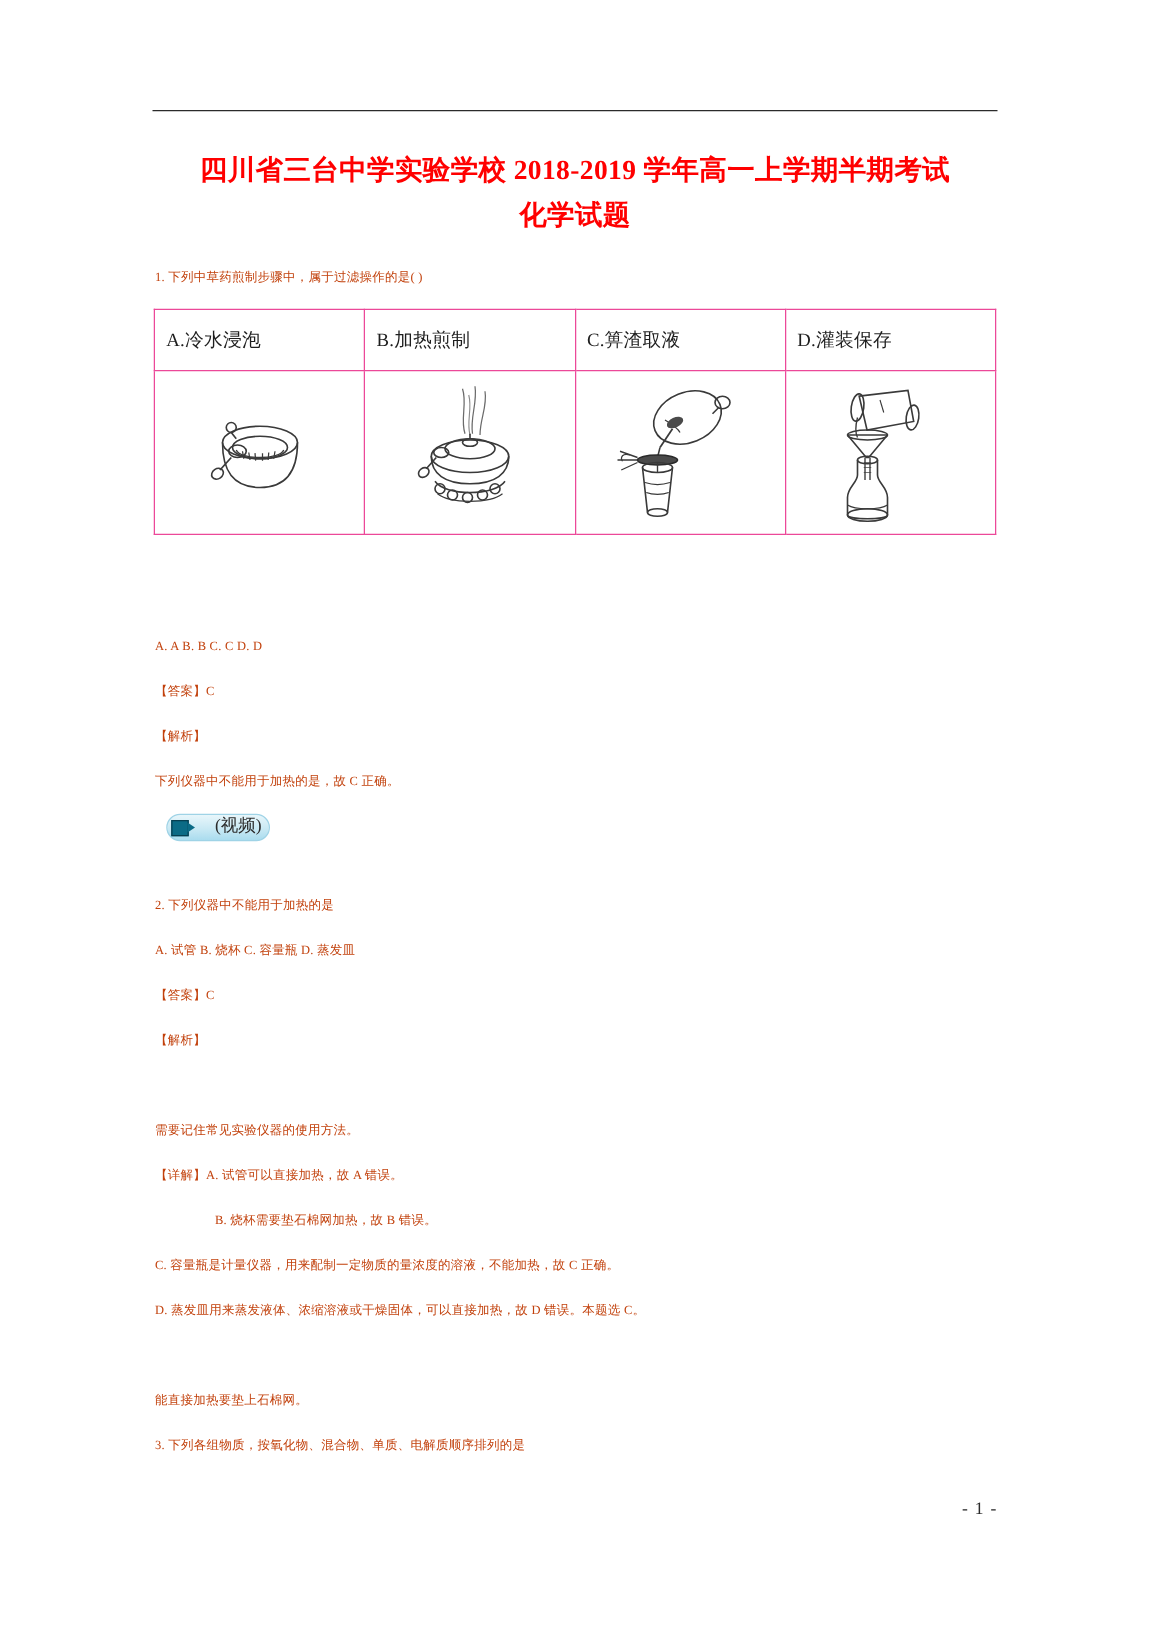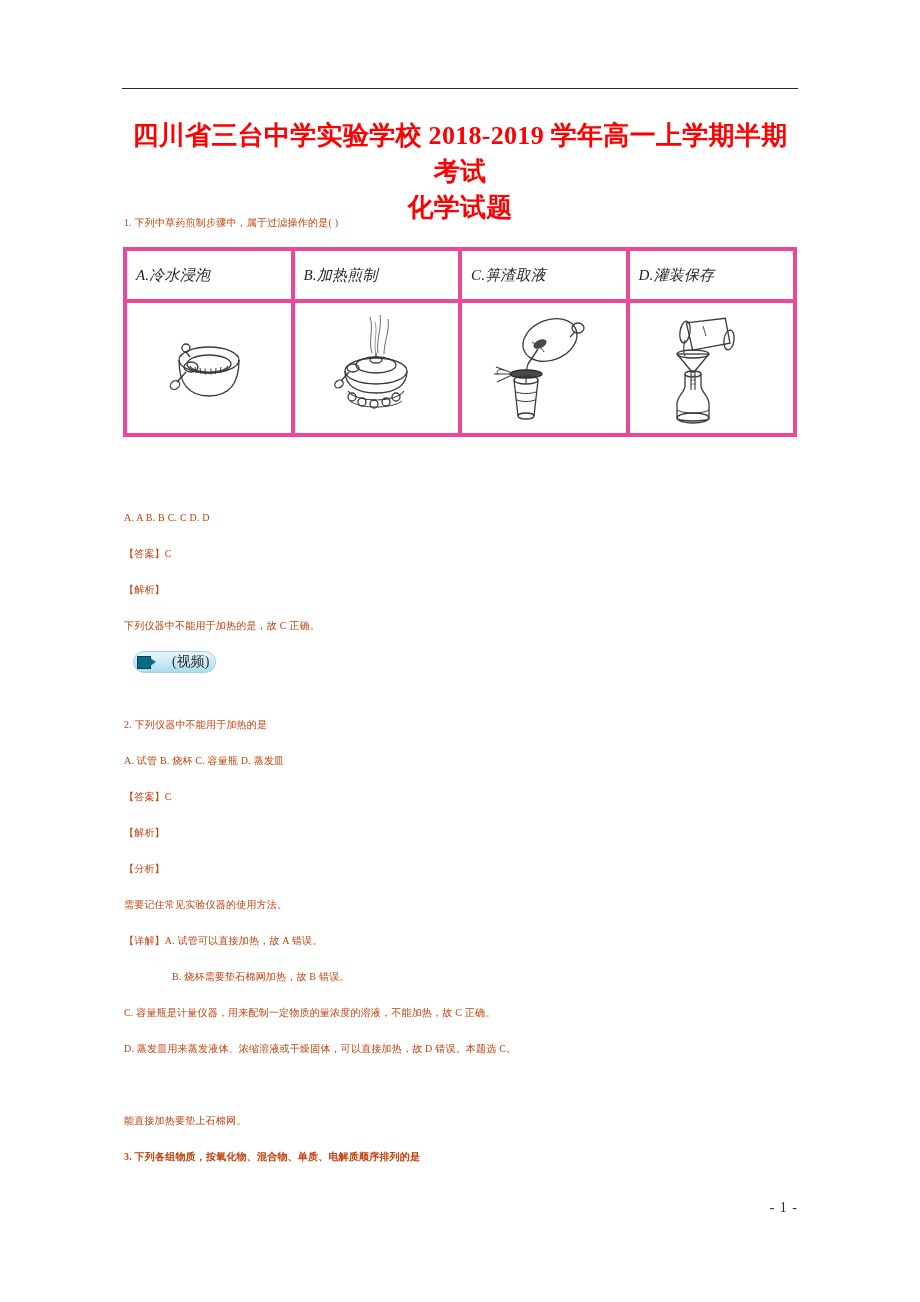--- a/index.html
+++ b/index.html
@@ -31,21 +31,21 @@
     border-top: 1px solid #2b2b2b;
   }
   .doc-title {
     position: absolute;
     left: 122px;
     top: 118px;
     width: 676px;
     text-align: center;
     color: #ff0000;
     font-weight: bold;
-    font-size: 26px;
+    font-size: 22px;
     line-height: 36px;
     letter-spacing: 0.3px;
     font-family: "Liberation Serif", "DejaVu Serif", serif;
   }
   .doc-title .line2 {
     display: block;
   }
   .body-text {
     position: absolute;
     left: 124px;
@@ -60,24 +60,23 @@
   
   .qtable {
     position: absolute;
     left: 123px;
     top: 247px;
     width: 674px;
     border-collapse: collapse;
     table-layout: fixed;
   }
   .qtable td {
-    border: 4px solid #ec4899;
+    border: 1px solid #ec4899;
     vertical-align: middle;
     padding: 0;
-    font-style: italic;
   }
   .qtable td.hdr {
     height: 48px;
     font-size: 15px;
     padding-left: 9px;
     letter-spacing: 0.2px;
     color: #1e1e1e;
     vertical-align: middle;
   }
   .qtable td.pic {
@@ -258,24 +257,23 @@
       <span class="body"></span>
         <span class="lens"></span>
     </span>
     <span class="vtext">(视频)</span>
   </div>
 
   <div class="body-text q-stem" style="top:716px;">2. 下列仪器中不能用于加热的是</div>
   <div class="body-text opt-row" style="top:752px;">A.  试管      B.  烧杯      C.  容量瓶      D.  蒸发皿</div>
   <div class="body-text" style="top:788px;"><span>【答案】</span><span>C</span></div>
   <div class="body-text" style="top:824px;">【解析】</div>
-  <div class="body-text" style="top:860px;">【分析】</div>
   <div class="body-text" style="top:896px;">需要记住常见实验仪器的使用方法。</div>
   <div class="body-text" style="top:932px;">【详解】A. 试管可以直接加热，故 A 错误。</div>
   <div class="body-text" style="top:968px;margin-left:48px;">B. 烧杯需要垫石棉网加热，故 B 错误。</div>
   <div class="body-text" style="top:1040px;">D. 蒸发皿用来蒸发液体、浓缩溶液或干燥固体，可以直接加热，故 D 错误。本题选 C。</div>
   <div class="body-text" style="top:1004px;">C. 容量瓶是计量仪器，用来配制一定物质的量浓度的溶液，不能加热，故 C 正确。</div>
   <div class="body-text" style="top:1112px;">能直接加热要垫上石棉网。</div>
 
-  <div class="body-text q-stem" style="top:1148px;font-weight:bold;">3. 下列各组物质，按氧化物、混合物、单质、电解质顺序排列的是</div>
+  <div class="body-text q-stem" style="top:1148px;">3. 下列各组物质，按氧化物、混合物、单质、电解质顺序排列的是</div>
 
   <div class="page-number">- 1 -</div>
 </div>
 
 </body></html>

